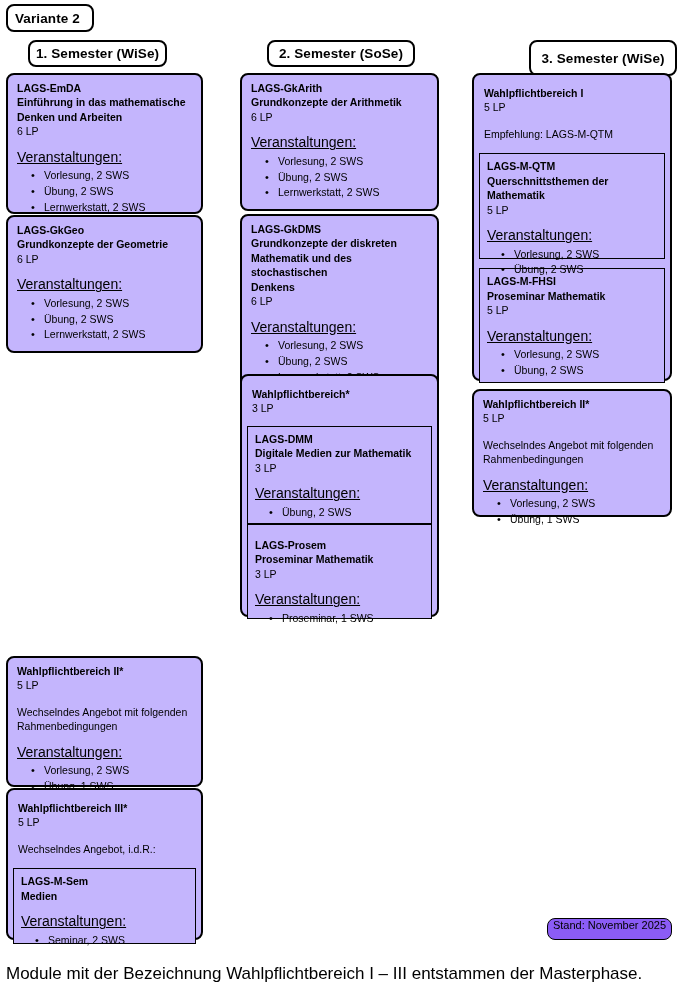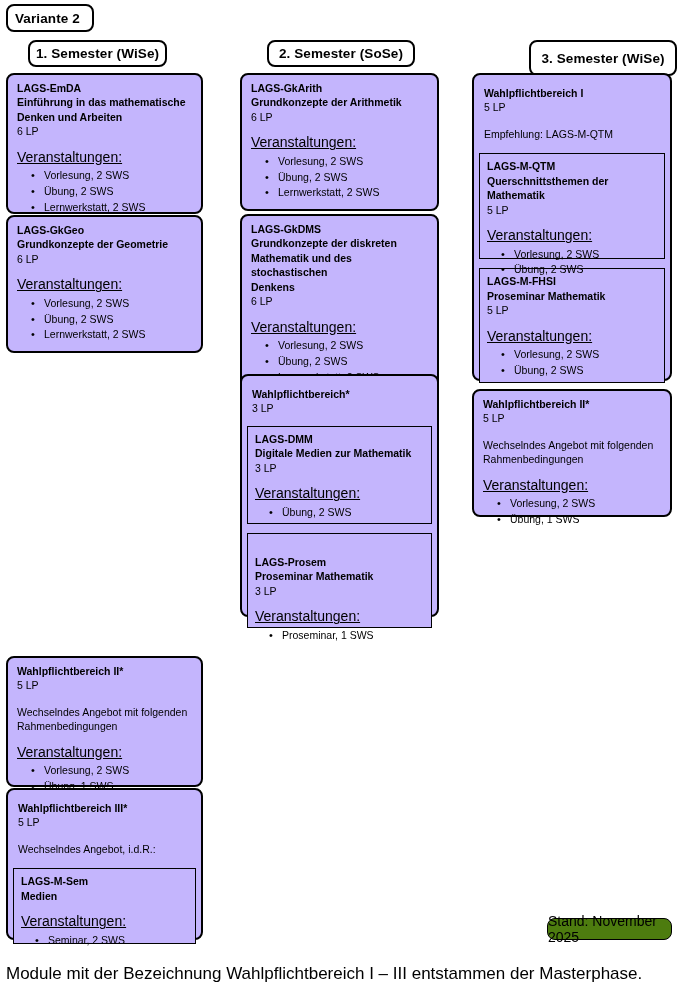--- a/index.html
+++ b/index.html
@@ -52,22 +52,22 @@
   ul.ev li{position:relative;padding-left:13px;}
   ul.ev li::before{
     content:"\2022";position:absolute;left:0;top:-1px;font-size:11px;
   }
 
   
   .ghead{padding:5px 4px 4px 5px;}
 
   .stand{
     border:1.5px solid #000;
-    display:flex;align-items:center;justify-content:center;
-    font-size:14px;background:#4d7c0f;
+    display:flex;justify-content:center;
+    font-size:11px;background:#8b5cf6;
   }
   .footnote{font-size:17px;line-height:1.4;}
 </style>
 </head>
 <body>
 
 <div class="canvas">
 
   <div class="abs hdr variante" style="left:6px;top:4px;width:88px;height:28px;">
     <span>Variante 2</span>
@@ -143,21 +143,21 @@
     <div class="mod inner" style="margin-top:6px;height:98px;padding:5px 7px;">
       <div class="code">LAGS-DMM</div>
       <div class="title">Digitale Medien zur Mathematik</div>
       <div class="lp">3 LP</div>
       <div class="vhead">Veranstaltungen:</div>
       <ul class="ev">
         <li>Übung, 2 SWS</li>
       </ul>
     </div>
 
-    <div class="mod inner" style="margin-top:9px;height:95px;padding:21px 7px;">
+    <div class="mod inner" style="height:95px;padding:13px 7px;">
       <div class="code">LAGS-Prosem</div>
       <div class="title">Proseminar Mathematik</div>
       <div class="lp">3 LP</div>
       <div class="vhead">Veranstaltungen:</div>
       <ul class="ev">
         <li>Proseminar, 1 SWS</li>
       </ul>
     </div>
   </div>
 

